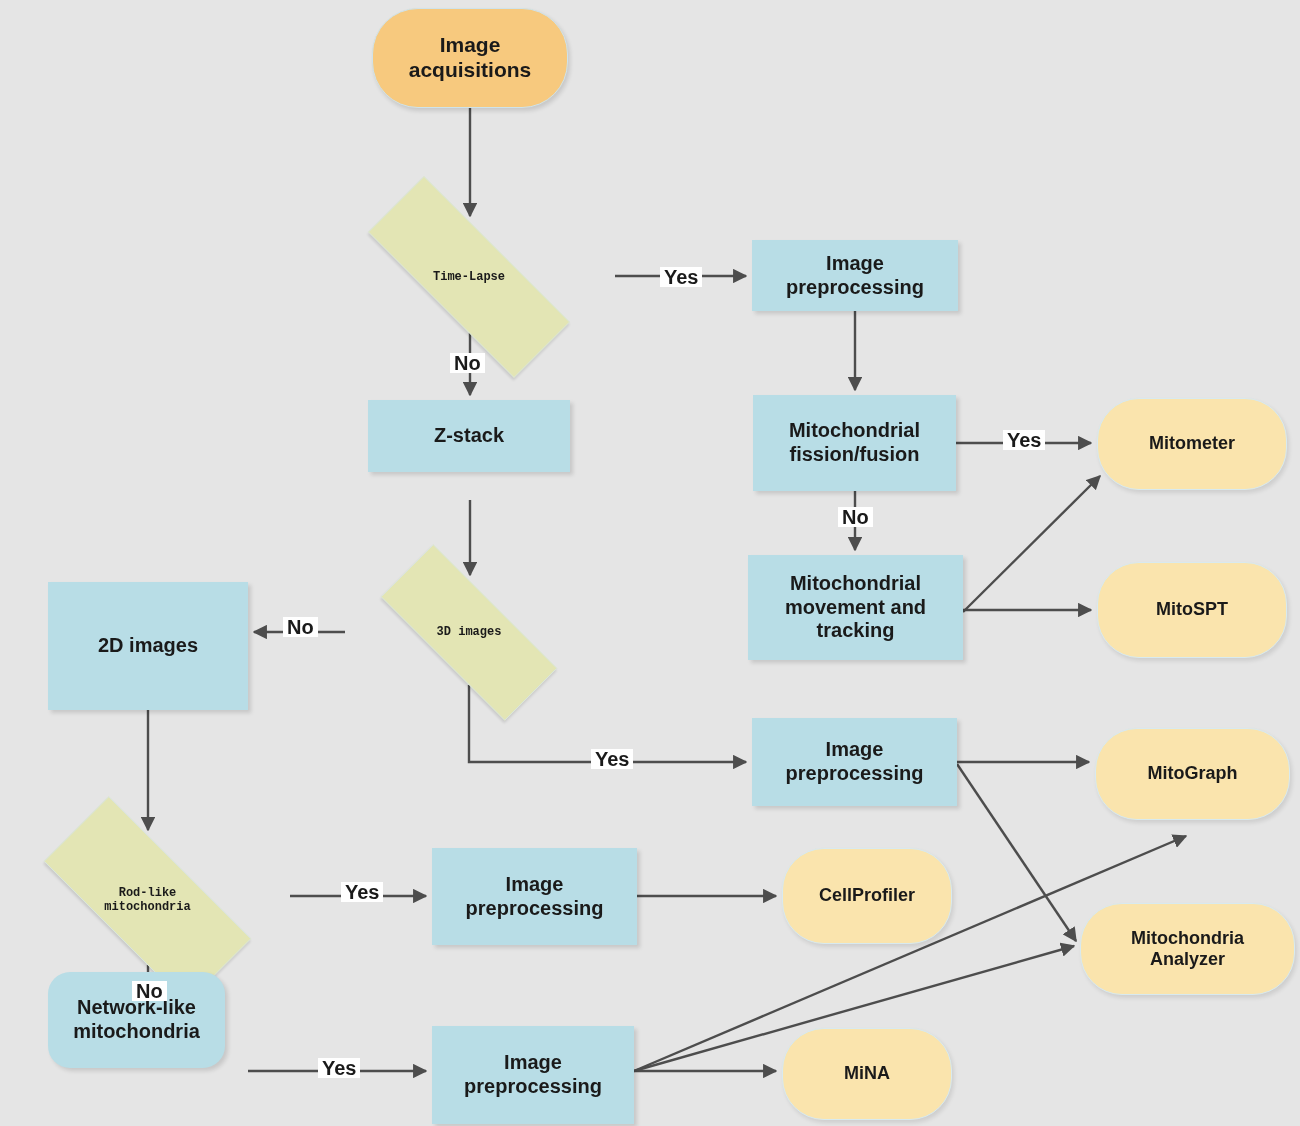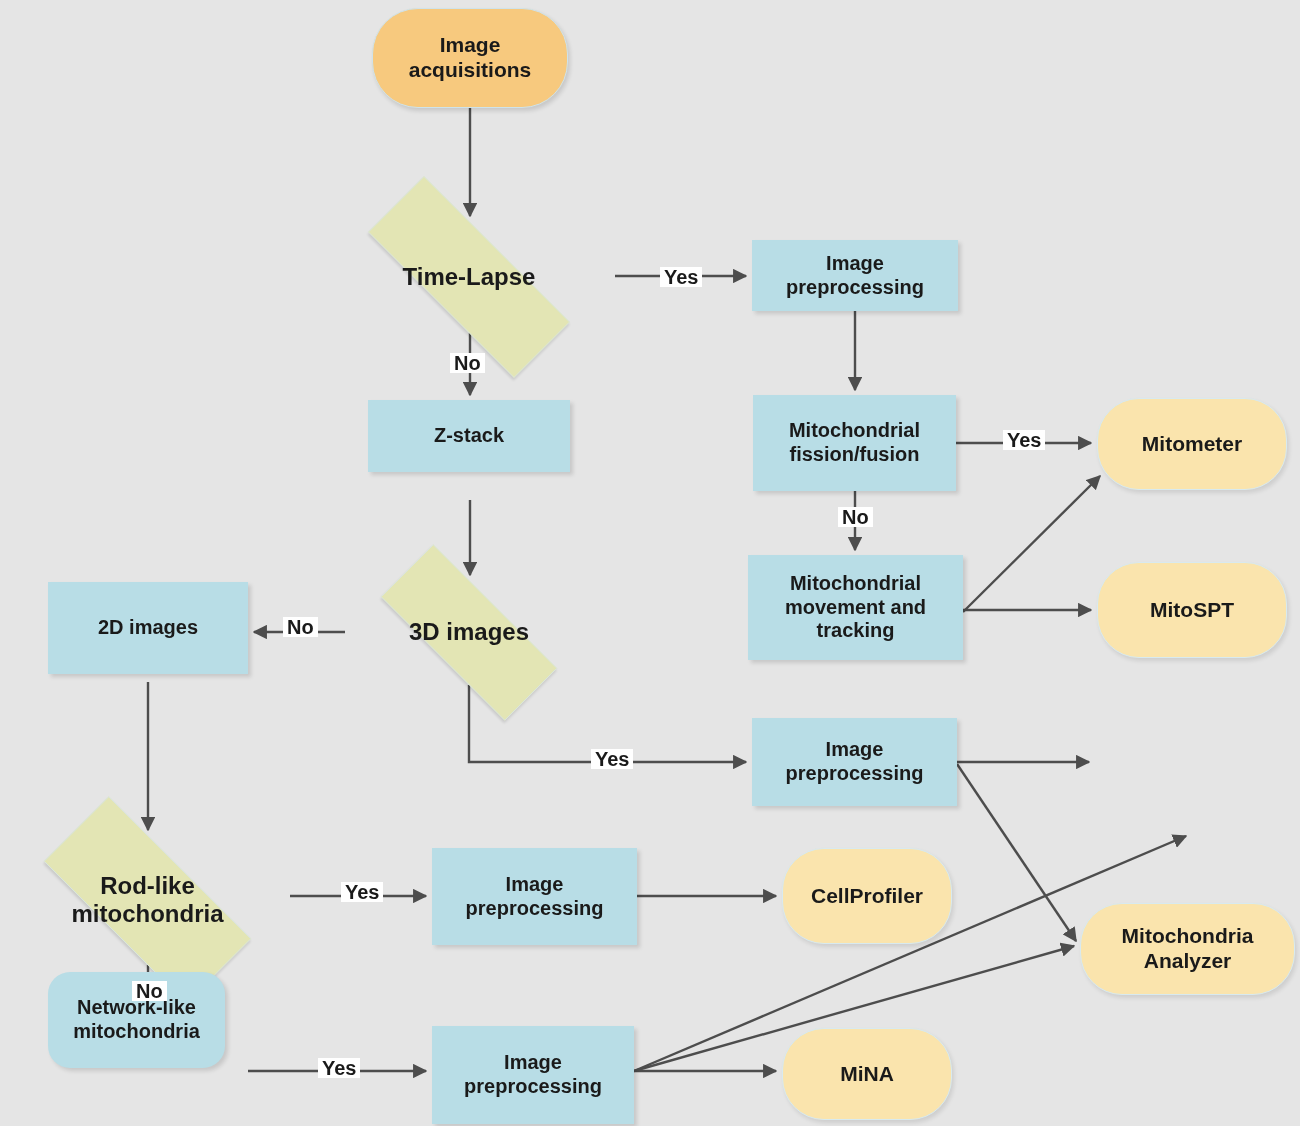--- a/index.html
+++ b/index.html
@@ -39,33 +39,34 @@
     background: #f7c97e;
     border: 1.5px solid #cfe3ea;
     border-radius: 46px;
     font-size: 21px;
     box-shadow: 2px 3px 4px rgba(0,0,0,0.13);
   }
   .n-tool {
     background: #fae4ad;
     border: 1.5px solid #d8eaef;
     border-radius: 42px;
-    font-size: 21px;
+    font-size: 18px;
     box-shadow: 2px 3px 4px rgba(0,0,0,0.10);
   }
   .n-process {
     background: #b8dde6;
     border: none;
     font-size: 20px;
     box-shadow: 3px 3px 4px rgba(0,0,0,0.13);
   }
   .n-decision {
     background: transparent;
-    font-size: 24px;
+    font-size: 12px;
     box-shadow: none;
+    font-family: Liberation Mono, monospace;
   }
   .n-decision .dia-bg {
     position: absolute;
     left: 0; top: 0;
     width: 100%; height: 100%;
     background: #e3e5b4;
     border: 1.5px solid #d6e6ea;
     box-sizing: border-box;
     transform: rotate(45deg) scale(0.707);
     box-shadow: 2px 3px 4px rgba(0,0,0,0.12);
@@ -157,29 +158,32 @@
 
   <div class="node n-tool" style="left:1097px; top:562px; width:190px; height:96px;">
     <span>MitoSPT</span>
   </div>
 
   <div class="node n-decision" style="left:345px; top:580px; width:248px; height:105px;text-align:center;">
     <span class="dia-bg"></span>
     <span class="dia-label">3D images</span>
   </div>
 
-  <div class="node n-process" style="left:48px; top:582px; width:200px; height:92px;">
+  <div class="node n-process" style="left:48px; top:582px; width:200px; height:128px;">
     <span>2D images</span>
   </div>
 
   <div class="node n-process" style="left:752px; top:718px; width:205px; height:88px;">
     <span>Image
 preprocessing</span>
   </div>
 
+  <div class="node n-tool" style="left:1095px; top:728px; width:195px; height:92px;">
+    <span>MitoGraph</span>
+  </div>
 
   <div class="node n-decision" style="left:5px; top:835px; width:285px; height:130px;">
     <span class="dia-bg"></span>
     <span class="dia-label">Rod-like
 mitochondria</span>
   </div>
 
   <div class="node n-process" style="left:432px; top:848px; width:205px; height:97px;">
     <span>Image
 preprocessing</span>

